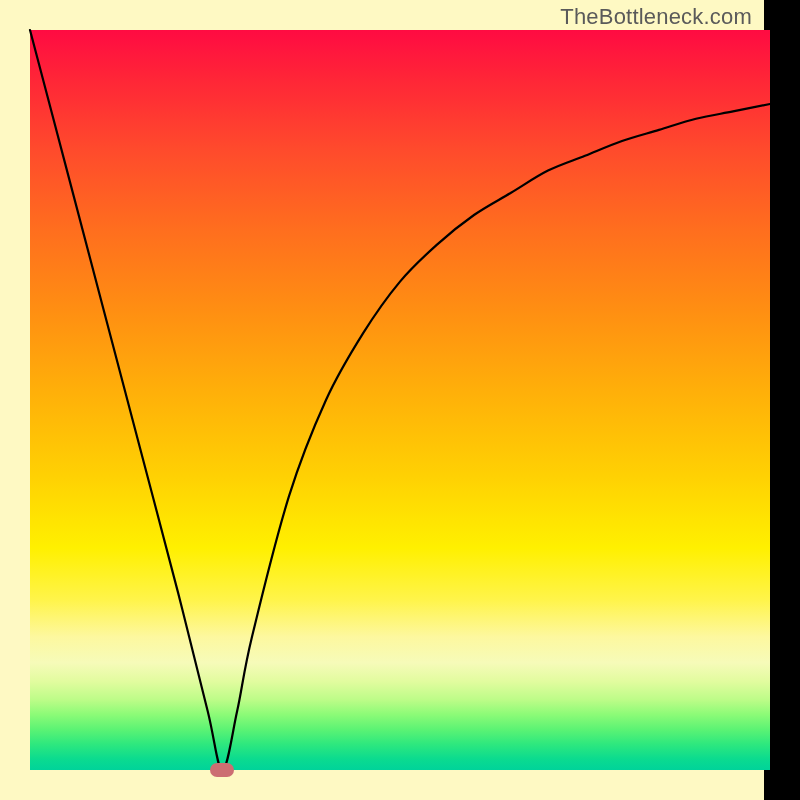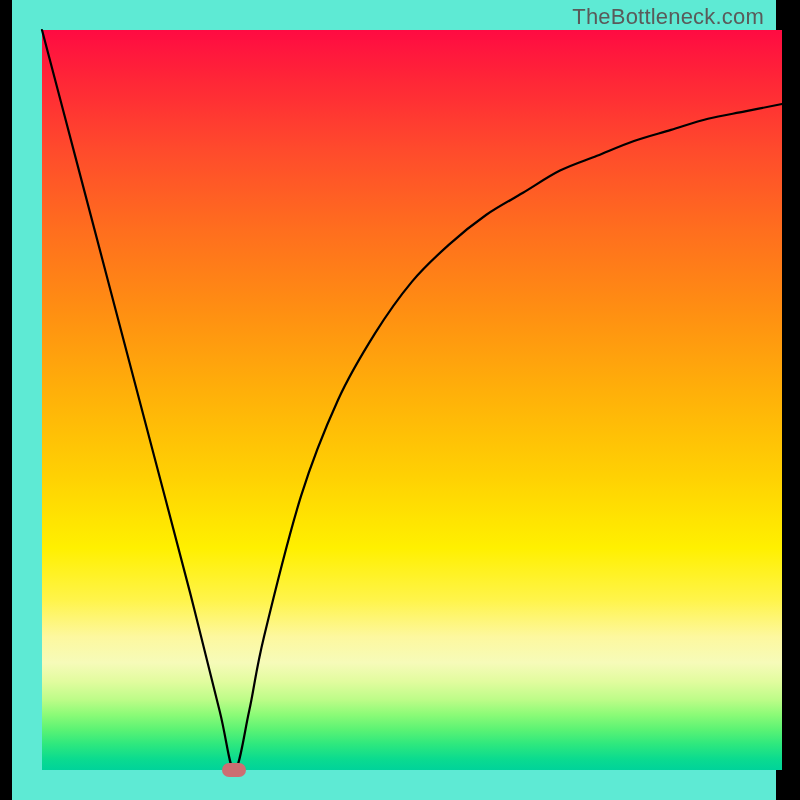--- a/index.html
+++ b/index.html
@@ -8,22 +8,21 @@
     width: 800px;
     height: 800px;
     background: #000;
     overflow: hidden;
     font-family: Arial, Helvetica, sans-serif;
   }
   .frame {
     position: relative;
     width: 764px;
     height: 800px;
-    background: #5eead4;
-    margin-left: 12px;
+    background: #fef9c3;
   }
   .plot-area {
     position: absolute;
     left: 30px;
     top: 30px;
     width: 740px;
     height: 740px;
     background: linear-gradient(
       to bottom,
       #ff0b42 0%,

